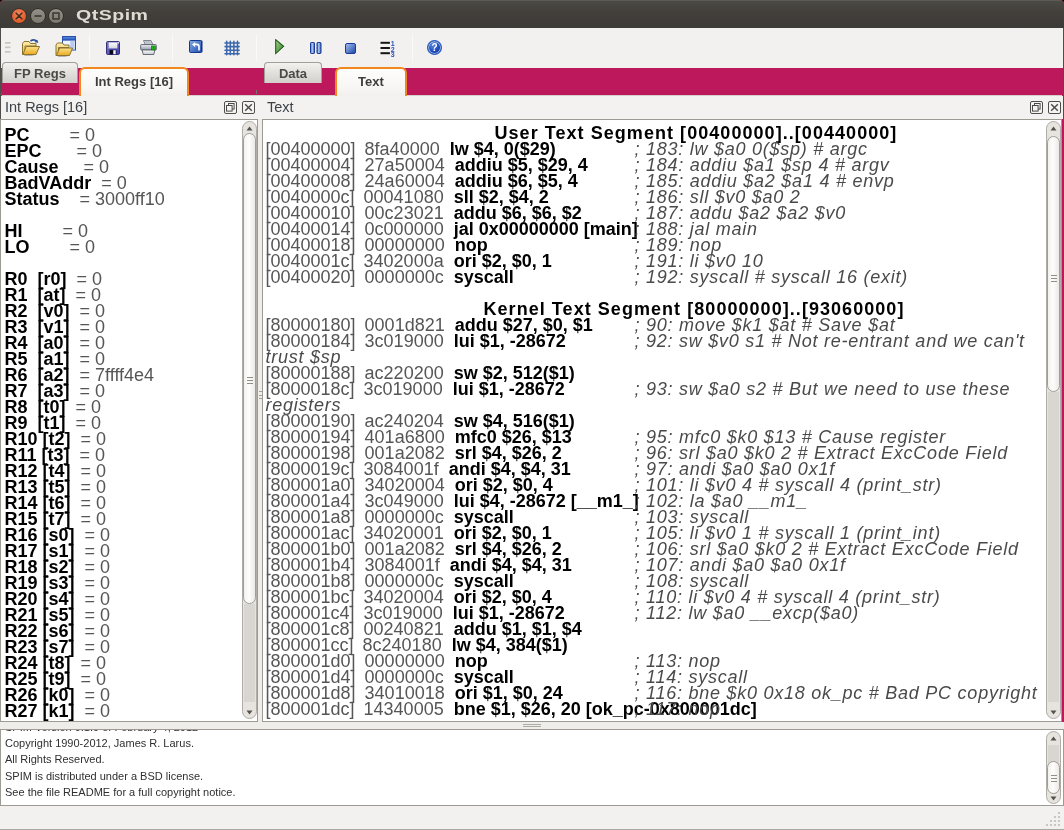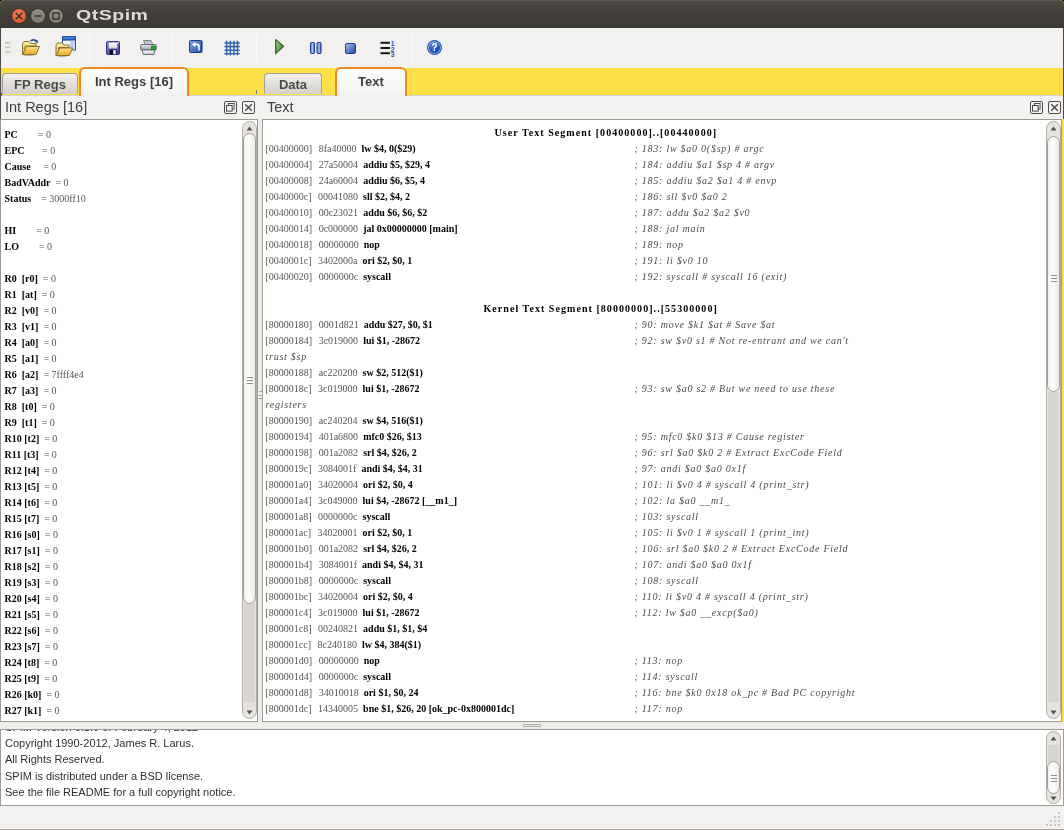--- a/index.html
+++ b/index.html
@@ -1,50 +1,50 @@
 <!DOCTYPE html>
 <html><head>
 <meta charset="utf-8">
 <style>
 * { margin:0; padding:0; box-sizing:border-box; }
 html,body { width:1064px; height:830px; background:#000; overflow:hidden; }
-#win { position:absolute; left:0; top:0; width:1064px; height:830px; background:#fde047; border-radius:4px 4px 0 0; overflow:hidden; font-family:"Liberation Sans", sans-serif; }
+#win { position:absolute; left:0; top:0; width:1064px; height:830px; background:#be185d; border-radius:4px 4px 0 0; overflow:hidden; font-family:"Liberation Sans", sans-serif; }
 .abs { position:absolute; }
 
 
 #titlebar { position:absolute; left:0; top:0; width:1064px; height:28px;
   background:linear-gradient(#4c4a45 0%, #423f3b 45%, #3d3b37 100%);
   border-radius:4px 4px 0 0; border-top:1px solid #5d5a53; }
 #title { position:absolute; left:76px; top:4.5px; font-size:15.5px; font-weight:bold; color:#dfdbd3; letter-spacing:0.4px; transform:scaleX(1.26); transform-origin:0 0; }
 .tbtn { position:absolute; border-radius:50%; }
 #btn-close { left:11px; top:7px; width:16px; height:16px; background:radial-gradient(circle at 45% 35%, #f28563, #e2602f 60%, #d9541f); border:1px solid #38332c; }
 #btn-min { left:29.5px; top:7px; width:16px; height:16px; background:linear-gradient(#918f86, #7b7971); border:1px solid #343129; }
 #btn-max { left:47.5px; top:7px; width:16px; height:16px; background:linear-gradient(#918f86, #7b7971); border:1px solid #343129; }
 
 
 #toolbar { position:absolute; left:0; top:28px; width:1064px; height:40px; background:#F2F1EF; }
 .tsep { position:absolute; top:7px; width:1px; height:26px; background:#d2cfca; border-right:1px solid #fbfaf9; }
 
 
 .tab { position:absolute; font-size:13px; font-weight:bold; color:#4c4a46; text-align:center; }
-.tab-inactive { top:73px; height:21px; background:linear-gradient(#f3f2f0, #e0deda 55%, #d3d0cc); border:1px solid #a19d97; border-bottom:none; border-radius:4px 4px 0 0; padding-top:3px; }
+.tab-inactive { top:62px; height:21px; background:linear-gradient(#f3f2f0, #e0deda 55%, #d3d0cc); border:1px solid #a19d97; border-bottom:none; border-radius:4px 4px 0 0; padding-top:3px; }
 .tab-active { top:67px; height:29px; background:linear-gradient(#fdfdfc, #f7f6f4 70%, #f1f0ee); border:2.5px solid #f0881e; border-bottom:none; border-radius:6px 6px 0 0; padding-top:4.5px; color:#3e3e3e; }
 
 
 #dockhead { position:absolute; left:0; top:96px; width:1064px; height:23px; background:#F3F2F0; }
 .dlabel { position:absolute; top:2.5px; font-size:14.5px; color:#3d4247; }
 .dbtn { position:absolute; top:5px; width:13px; height:13px; border:1px solid #504e4a; border-radius:2px; background:#f5f4f2; }
 
 
 #leftpanel { position:absolute; left:0; top:119px; width:258px; height:603px; background:#fff; border:1px solid #9e9a94; }
 #rightpanel { position:absolute; left:262px; top:119px; width:800px; height:603px; background:#fff; border:1px solid #9e9a94; }
 #vsplit { position:absolute; left:258px; top:119px; width:4px; height:603px; background:#EFEDEA; }
 
 
-.mono { font-family:Liberation Serif, serif; font-size:10px; line-height:16px; }
+.mono { font-family:Liberation Sans, sans-serif; font-size:18px; line-height:16px; }
 #regs { white-space:pre; }
 .sp { display:inline-block; width:4px; }
 #regs { position:absolute; left:3.5px; top:7px; color:#565656; }
 #regs b { color:#000; }
 #code { position:absolute; left:2.5px; top:5px; width:790px; color:#565656; }
 #code .ln { position:relative; height:16px; white-space:pre; }
 #code b { color:#000; }
 #code .c { position:absolute; left:369px; top:0; font-style:italic; color:#4a4a4a; letter-spacing:0.75px; }
 #code .cw { font-style:italic; color:#4a4a4a; letter-spacing:0.75px; }
 #code .hd { position:absolute; top:0; font-weight:bold; color:#000; letter-spacing:1.05px; }
@@ -330,21 +330,21 @@
 <div class="ln">[00400000]<span class="sp"></span> 8fa40000  <b>lw $4, 0($29)</b><span class="c">; 183: lw $a0 0($sp) # argc</span></div>
 <div class="ln">[00400004]<span class="sp"></span> 27a50004  <b>addiu $5, $29, 4</b><span class="c">; 184: addiu $a1 $sp 4 # argv</span></div>
 <div class="ln">[00400008]<span class="sp"></span> 24a60004  <b>addiu $6, $5, 4</b><span class="c">; 185: addiu $a2 $a1 4 # envp</span></div>
 <div class="ln">[0040000c]<span class="sp"></span> 00041080  <b>sll $2, $4, 2</b><span class="c">; 186: sll $v0 $a0 2</span></div>
 <div class="ln">[00400010]<span class="sp"></span> 00c23021  <b>addu $6, $6, $2</b><span class="c">; 187: addu $a2 $a2 $v0</span></div>
 <div class="ln">[00400014]<span class="sp"></span> 0c000000  <b>jal 0x00000000 [main]</b><span class="c">; 188: jal main</span></div>
 <div class="ln">[00400018]<span class="sp"></span> 00000000  <b>nop</b><span class="c">; 189: nop</span></div>
 <div class="ln">[0040001c]<span class="sp"></span> 3402000a  <b>ori $2, $0, 1</b><span class="c">; 191: li $v0 10</span></div>
 <div class="ln">[00400020]<span class="sp"></span> 0000000c  <b>syscall</b><span class="c">; 192: syscall # syscall 16 (exit)</span></div>
 <div class="ln"></div>
-<div class="ln"><span class="hd" style="left:218px">Kernel Text Segment [80000000]..[55300000]</span></div>
+<div class="ln"><span class="hd" style="left:218px">Kernel Text Segment [80000000]..[93060000]</span></div>
 <div class="ln">[80000180]<span class="sp"></span> 0001d821  <b>addu $27, $0, $1</b><span class="c">; 90: move $k1 $at # Save $at</span></div>
 <div class="ln">[80000184]<span class="sp"></span> 3c019000  <b>lui $1, -28672</b><span class="c">; 92: sw $v0 s1 # Not re-entrant and we can't</span></div>
 <div class="ln"><span class="cw">trust $sp</span></div>
 <div class="ln">[80000188]<span class="sp"></span> ac220200  <b>sw $2, 512($1)</b></div>
 <div class="ln">[8000018c]<span class="sp"></span> 3c019000  <b>lui $1, -28672</b><span class="c">; 93: sw $a0 s2 # But we need to use these</span></div>
 <div class="ln"><span class="cw">registers</span></div>
 <div class="ln">[80000190]<span class="sp"></span> ac240204  <b>sw $4, 516($1)</b></div>
 <div class="ln">[80000194]<span class="sp"></span> 401a6800  <b>mfc0 $26, $13</b><span class="c">; 95: mfc0 $k0 $13 # Cause register</span></div>
 <div class="ln">[80000198]<span class="sp"></span> 001a2082  <b>srl $4, $26, 2</b><span class="c">; 96: srl $a0 $k0 2 # Extract ExcCode Field</span></div>
 <div class="ln">[8000019c]<span class="sp"></span> 3084001f  <b>andi $4, $4, 31</b><span class="c">; 97: andi $a0 $a0 0x1f</span></div>

